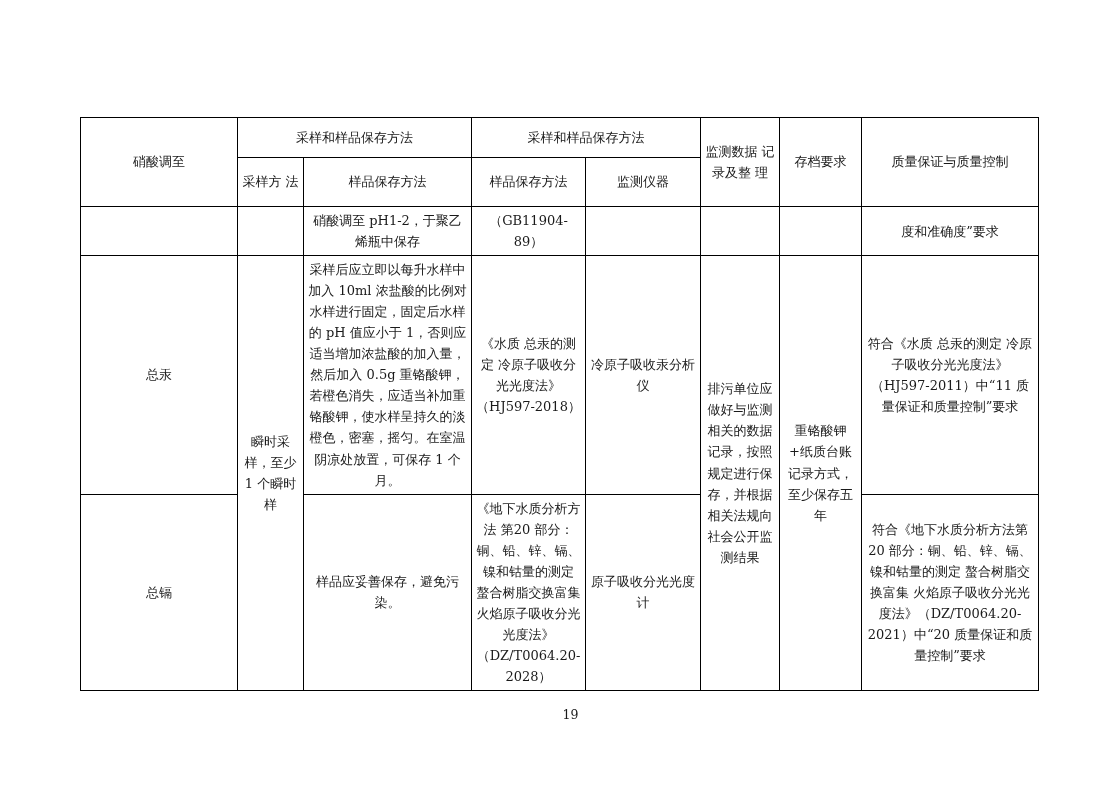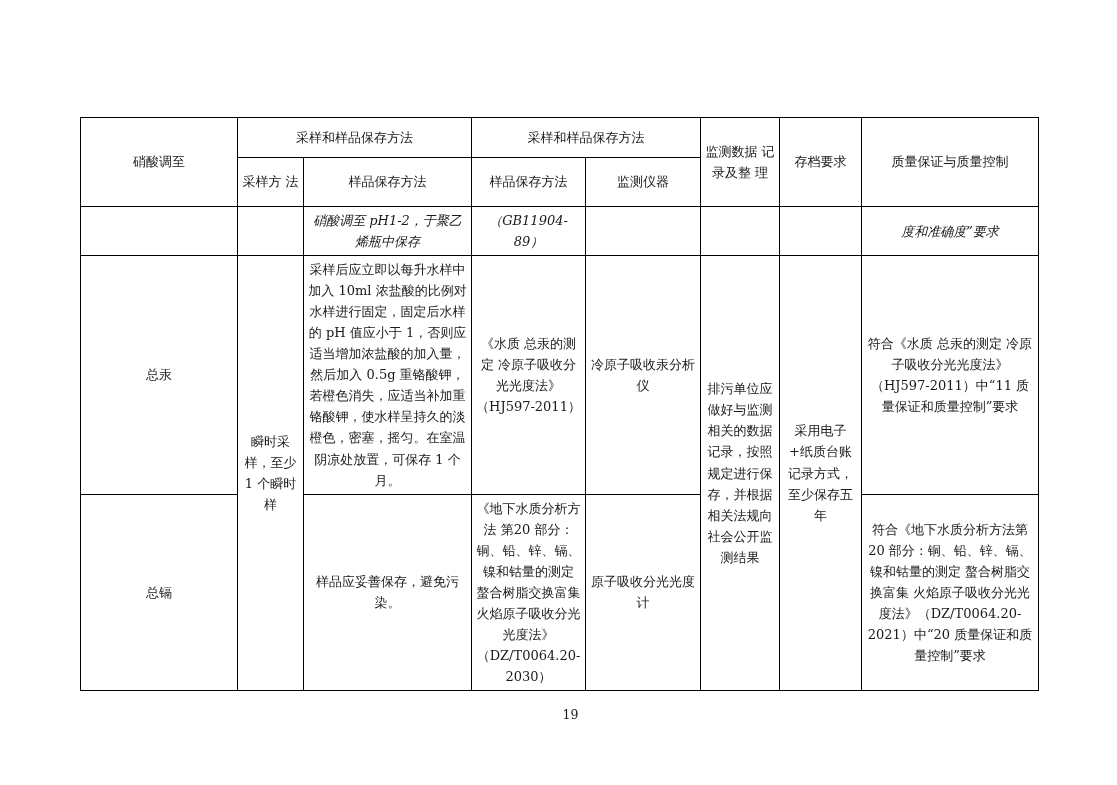--- a/index.html
+++ b/index.html
@@ -83,21 +83,21 @@
   col.c-samp     { width: 66px;  }
   col.c-preserve { width: 168px; }
   col.c-method   { width: 114px; }
   col.c-instr    { width: 115px; }
   col.c-record   { width: 79px;  }
   col.c-archive  { width: 82px;  }
   col.c-qc       { width: 177px; }
 
   .row-top    { height: 40px; }
   .row-sub    { height: 49px; }
-  .row-first  { height: 40px; font-style: italic; }
+  .row-first  { height: 40px; }
   .row-hg     { height: 228px; }
   .row-cd     { height: 195px; }
 </style>
 </head>
 <body>
 
 <div class="page">
 
   <div class="table-wrap">
     <table class="doc-table">
@@ -140,31 +140,31 @@
           <td class="cell-body"></td>
           <td class="cell-body"></td>
           <td class="cell-body"></td>
           <td class="cell-body qc-txt">度和准确度”要求</td>
         </tr>
 
         <tr class="row-hg">
           <td class="cell-body">总汞</td>
           <td class="cell-body narrow-txt" rowspan="2">瞬时采样，至少 1 个瞬时样</td>
           <td class="cell-body tall-txt">采样后应立即以每升水样中加入 10ml 浓盐酸的比例对水样进行固定，固定后水样的 pH 值应小于 1，否则应适当增加浓盐酸的加入量，然后加入 0.5g 重铬酸钾，若橙色消失，应适当补加重铬酸钾，使水样呈持久的淡橙色，密塞，摇匀。在室温阴凉处放置，可保存 1 个月。</td>
-          <td class="cell-body method-txt">《水质  总汞的测定  冷原子吸收分光光度法》（HJ597-2011）</td>
+          <td class="cell-body method-txt">《水质  总汞的测定  冷原子吸收分光光度法》（HJ597-2018）</td>
           <td class="cell-body">冷原子吸收汞分析仪</td>
           <td class="cell-body narrow-txt" rowspan="2">排污单位应做好与监测相关的数据记录，按照规定进行保存，并根据相关法规向社会公开监测结果</td>
-          <td class="cell-body narrow-txt" rowspan="2">采用电子+纸质台账记录方式，至少保存五年</td>
+          <td class="cell-body narrow-txt" rowspan="2">重铬酸钾+纸质台账记录方式，至少保存五年</td>
           <td class="cell-body qc-txt">符合《水质  总汞的测定  冷原子吸收分光光度法》（HJ597-2011）中“11  质量保证和质量控制”要求</td>
         </tr>
 
         <tr class="row-cd">
           <td class="cell-body">总镉</td>
           <td class="cell-body narrow-txt">样品应妥善保存，避免污染。</td>
-          <td class="cell-body method-txt">《地下水质分析方法  第20 部分：铜、铅、锌、镉、镍和钴量的测定  螯合树脂交换富集  火焰原子吸收分光光度法》（DZ/T0064.20-2030）</td>
+          <td class="cell-body method-txt">《地下水质分析方法  第20 部分：铜、铅、锌、镉、镍和钴量的测定  螯合树脂交换富集  火焰原子吸收分光光度法》（DZ/T0064.20-2028）</td>
           <td class="cell-body">原子吸收分光光度计</td>
           <td class="cell-body qc-txt">符合《地下水质分析方法第20 部分：铜、铅、锌、镉、镍和钴量的测定  螯合树脂交换富集  火焰原子吸收分光光度法》（DZ/T0064.20-2021）中“20 质量保证和质量控制”要求</td>
         </tr>
 
       </tbody>
     </table>
   </div>
 
   <div class="pagenum">19</div>
 

